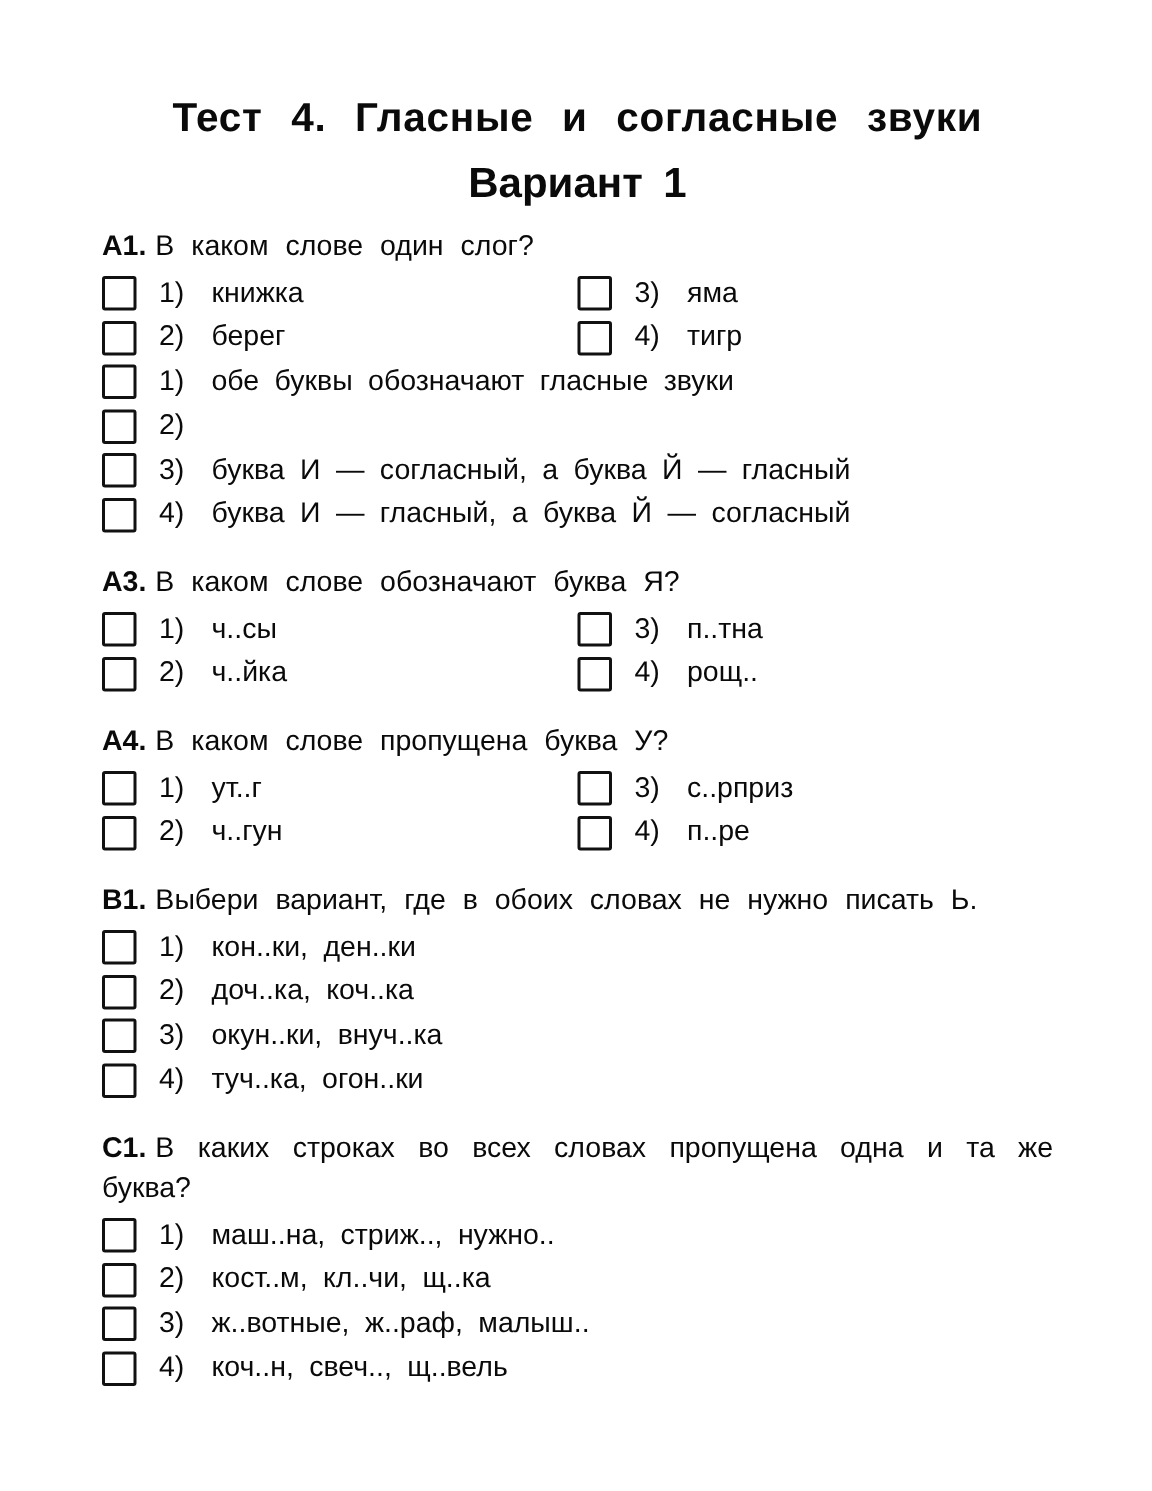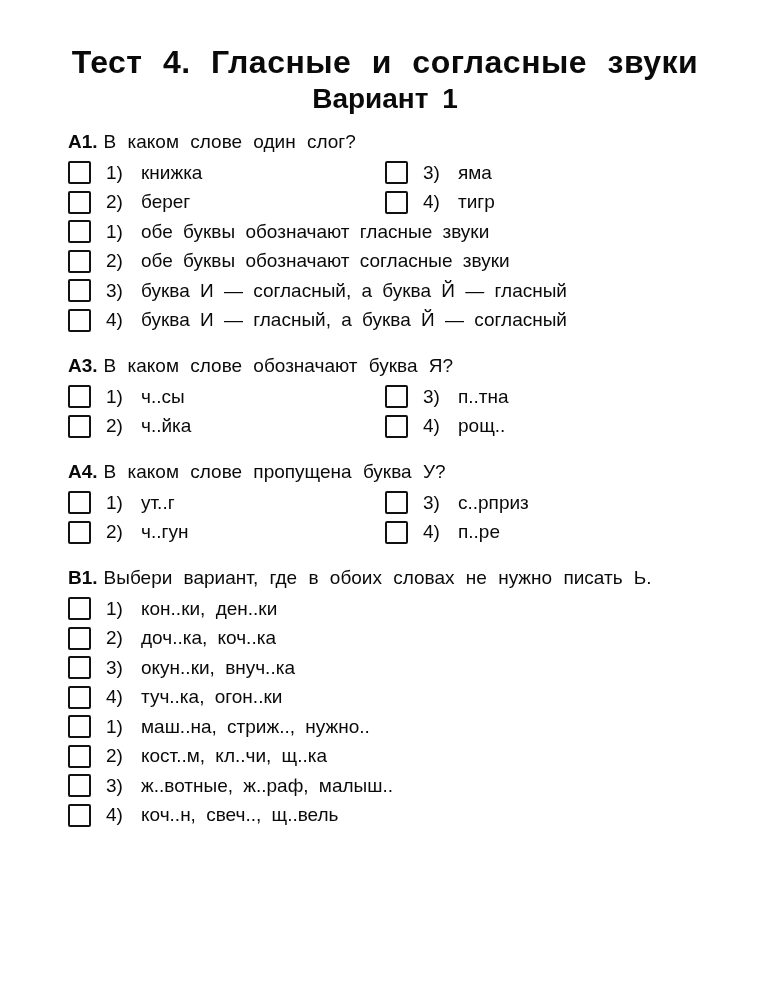--- a/index.html
+++ b/index.html
@@ -10,26 +10,26 @@
     font-family: "Liberation Sans", "DejaVu Sans", sans-serif;
     color: #0a0a0a;
     overflow: hidden;
   }
   .page {
     width: 768px; height: 994px;
     padding: 46px 66px 0 68px;
   }
   .title {
     text-align: center;
-    font-size: 32px;
+    font-size: 27px;
     font-weight: bold;
     letter-spacing: 0.5px;
     word-spacing: 11px;
     line-height: 32px;
-    margin: 0;
+    margin: 16px;
   }
   .subtitle {
     text-align: center;
     font-size: 28px;
     font-weight: bold;
     word-spacing: 6px;
     line-height: 24px;
     margin: 9px 0 10px 0;
   }
   .q-head {
@@ -112,21 +112,20 @@
   <section>
     <div class="options">
       <div class="opt">
         <span class="checkbox"></span>
         <span class="num">1)</span>
         <span class="opt-text">обе буквы обозначают гласные звуки</span>
       </div>
       <div class="opt">
         <span class="checkbox"></span>
         <span class="num">2)</span>
-        <span class="opt-text">обе буквы обозначают согласные звуки</span>
       </div>
       <div class="opt">
         <span class="checkbox"></span>
         <span class="num">3)</span>
         <span class="opt-text">буква И — согласный, а буква Й — гласный</span>
       </div>
       <div class="opt">
         <span class="checkbox"></span>
         <span class="num">4)</span>
         <span class="opt-text">буква И — гласный, а буква Й — согласный</span>
@@ -206,20 +205,21 @@
       </div>
       <div class="opt">
         <span class="checkbox"></span>
         <span class="num">4)</span>
         <span class="opt-text">туч..ка, огон..ки</span>
       </div>
     </div>
   </section>
 
   <section>
+    <p class="q-head"><b class="q-label">С1.</b><span>В каких строках во всех словах пропущена одна и та же буква?</span></p>
     <div class="options">
       <div class="opt">
         <span class="checkbox"></span>
         <span class="num">1)</span>
         <span class="opt-text">маш..на, стриж.., нужно..</span>
       </div>
       <div class="opt">
         <span class="checkbox"></span>
         <span class="num">2)</span>
         <span class="opt-text">кост..м, кл..чи, щ..ка</span>

